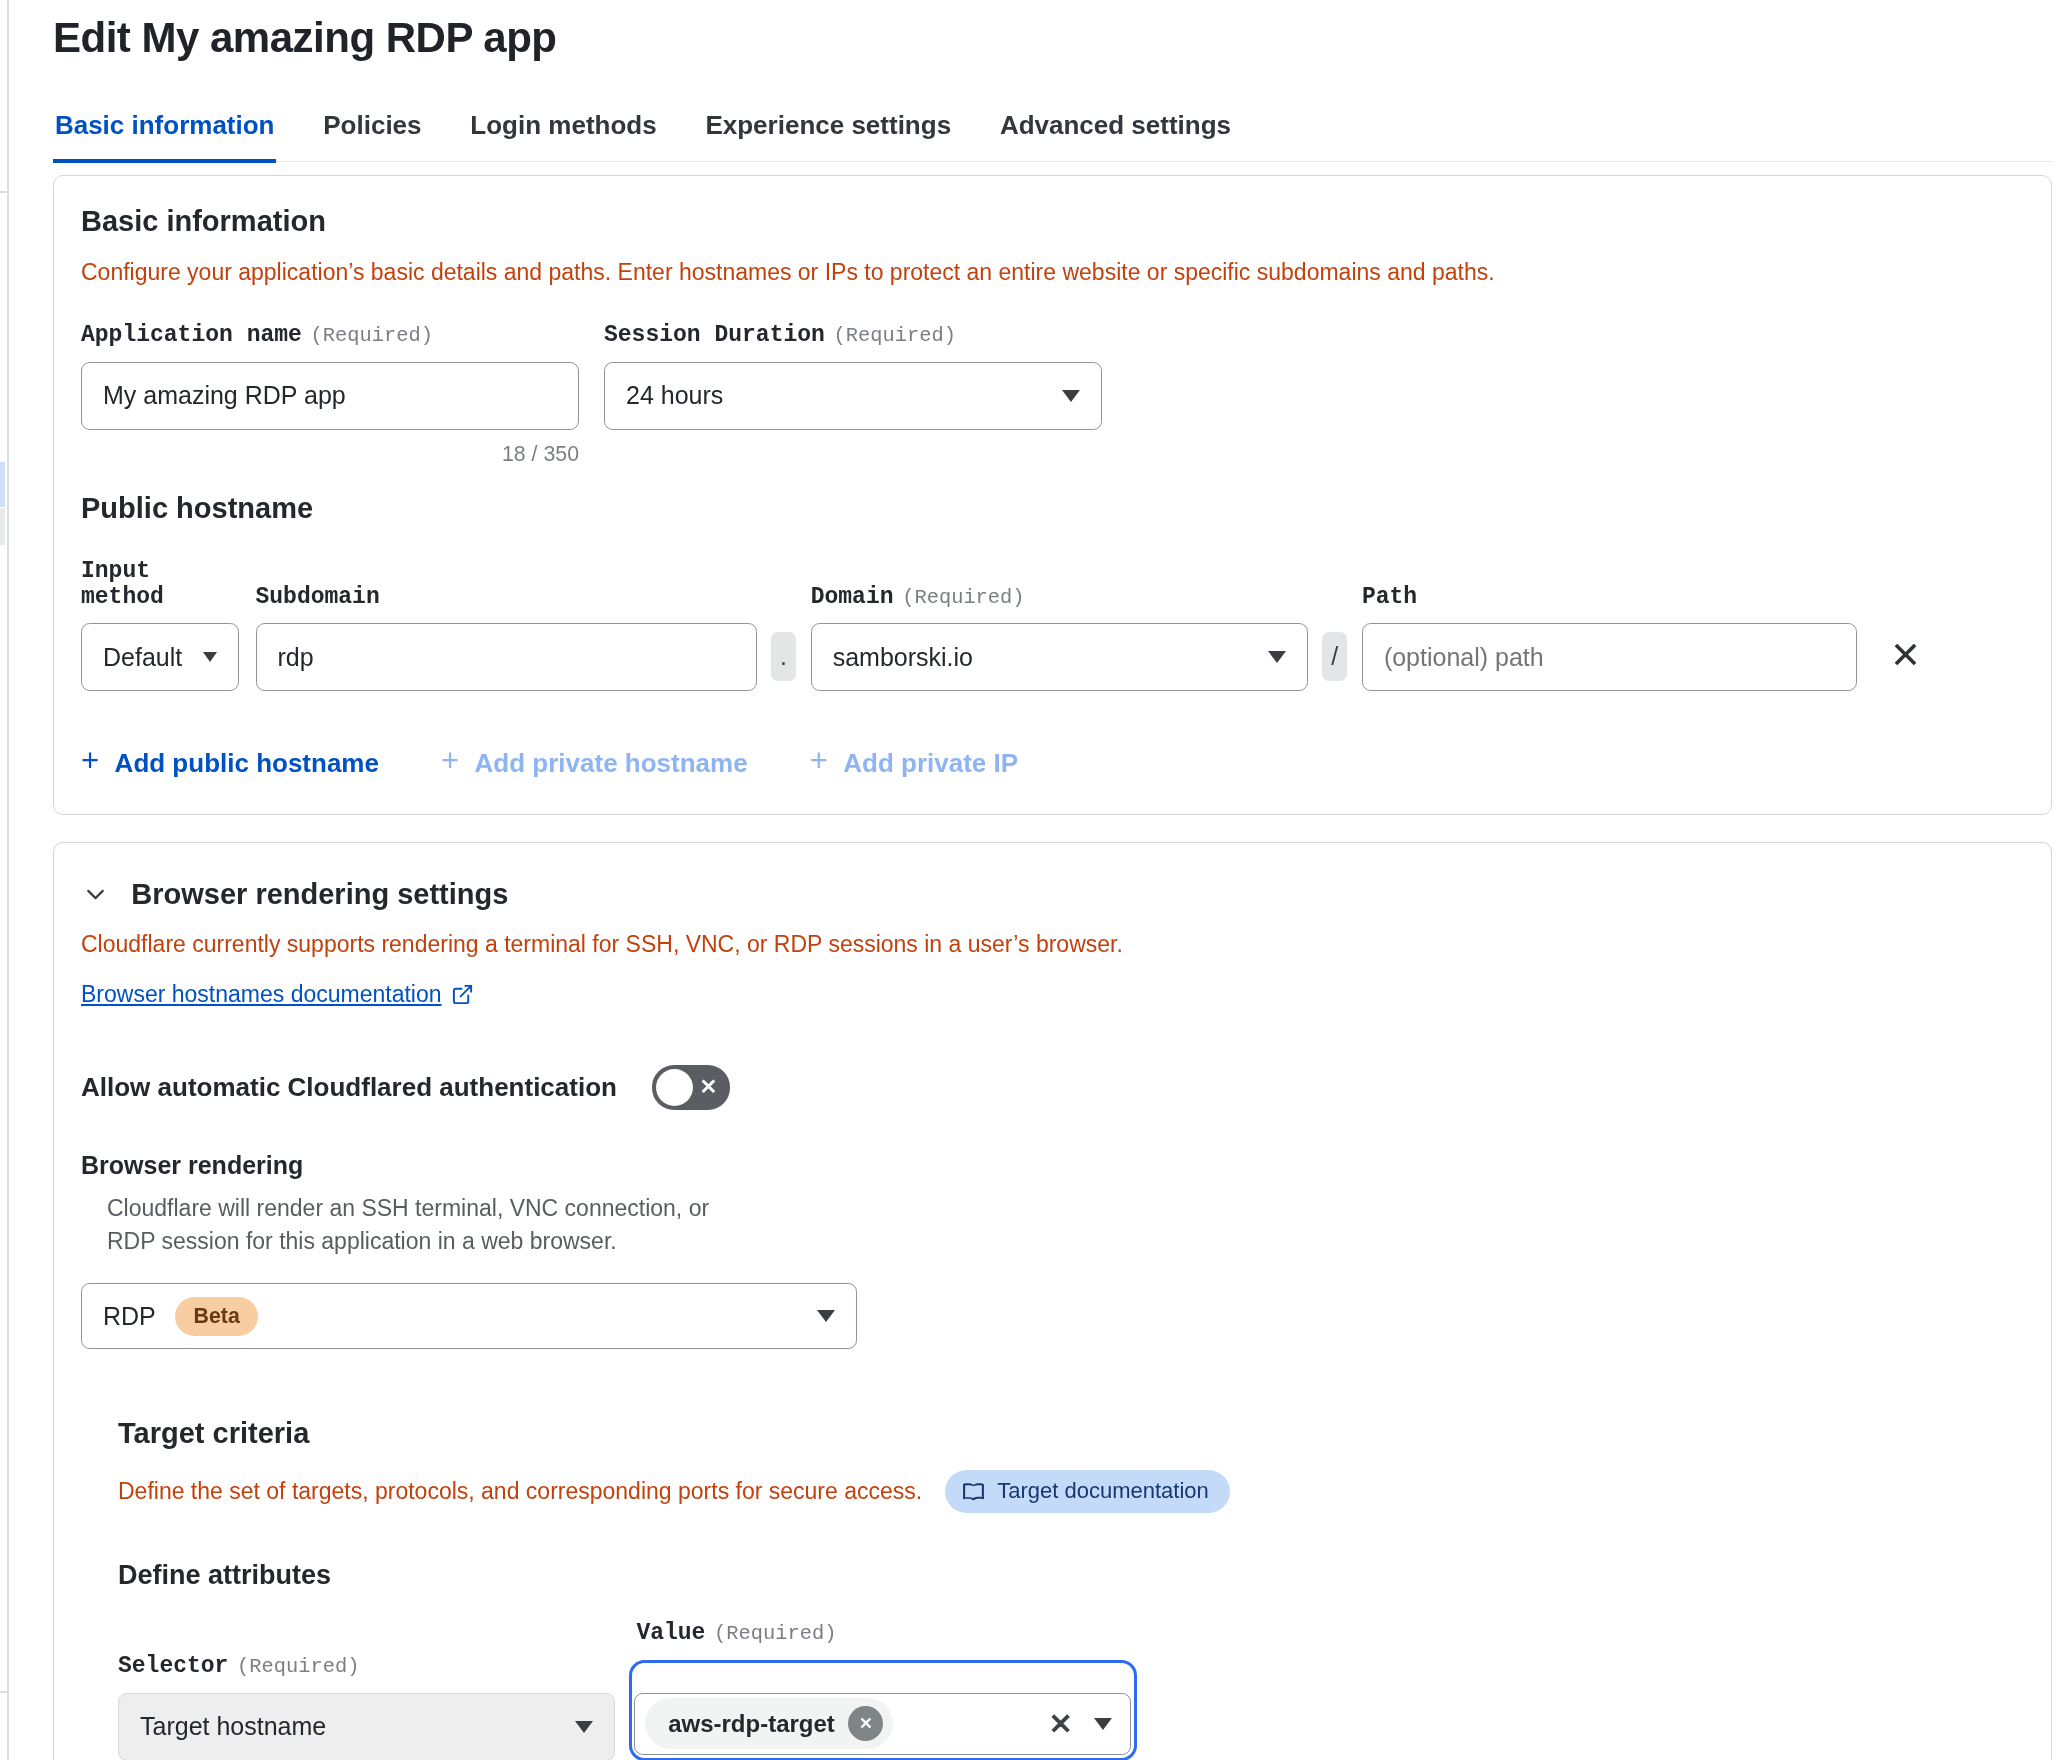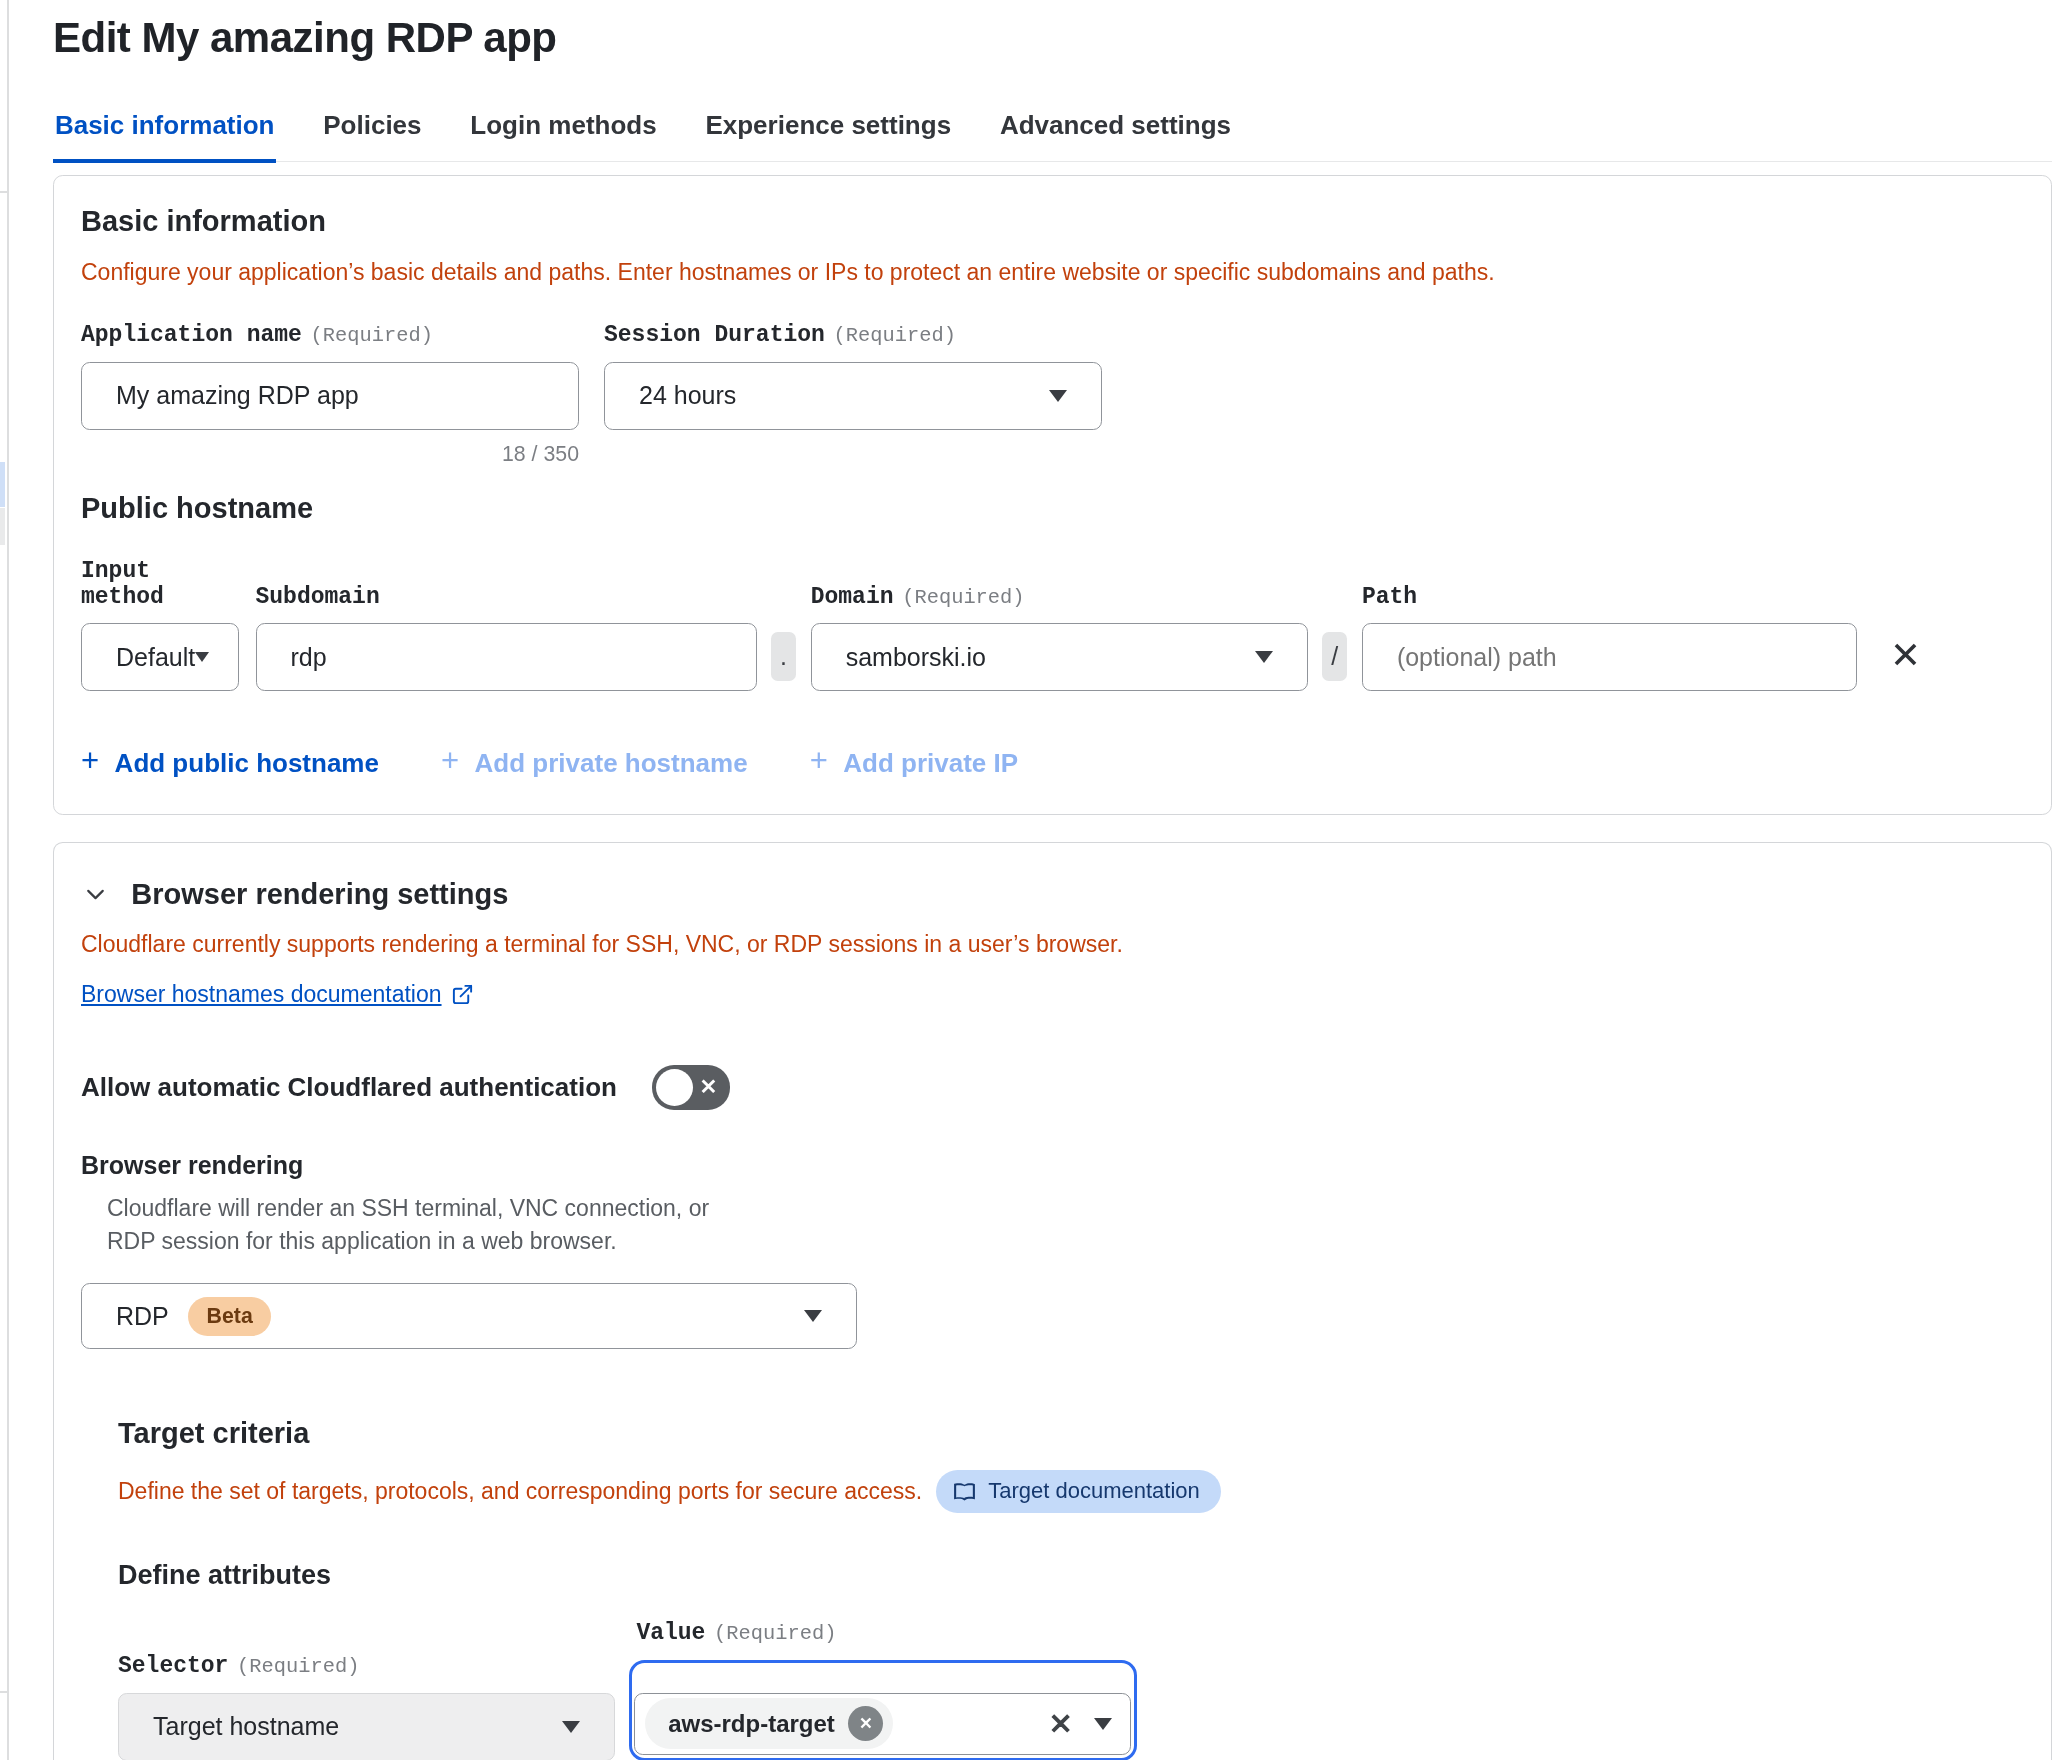--- a/index.html
+++ b/index.html
@@ -34,21 +34,21 @@
 
   .label-line { font-size: 23px; font-weight: 700; color: #24272c; font-family: Liberation Mono, monospace; }
   .req { font-size: 20.4px; font-weight: 400; color: #7b7e83; margin-left: 8.7px; }
 
   .field-row { display: flex; margin-top: 33px; }
   .field-col { display: flex; flex-direction: column; }
   .field-col .label-line { margin-bottom: 13.6px; }
 
   .text-input, .select {
     height: 68px; border: 1px solid #90949a; border-radius: 8.7px; background: #fff;
-    font-size: 25px; color: #24272c; padding: 0 34px; width: 100%;
+    font-size: 25px; color: #24272c; padding: 0 21px; width: 100%;
     font-family: "Liberation Sans", sans-serif;
   }
   .select { display: flex; align-items: center; justify-content: space-between; cursor: pointer; }
   .caret { width: 0; height: 0; border-left: 9.7px solid transparent; border-right: 9.7px solid transparent; border-top: 12.6px solid #3a3d42; flex: 0 0 auto; }
 
   .counter { font-size: 21.3px; color: #7b7e83; text-align: right; margin-top: 11.6px; }
 
   
   .hostname-row { display: flex; align-items: flex-end; margin-top: 33px; }
   .sep-chip { height: 49px; min-width: 25px; padding: 0 5.8px; background: #e4e5e6; border-radius: 6.8px;
@@ -79,21 +79,21 @@
   .sub-label { font-size: 25px; font-weight: 700; color: #24272c; margin-top: 41px; }
   .wrap-desc { width: 611px; }
 
   .rdp-select { width: 776px; margin-top: 25px; height: 66px; }
   .rdp-left { display: flex; align-items: center; gap: 19.4px; }
   .badge-beta { background: #f8cda2; color: #6b3a10; font-size: 21.3px; font-weight: 700;
     padding: 6.8px 18.4px; border-radius: 969px; }
 
   .indent { margin-left: 37px; }
   h3.sub-section { font-size: 29px; font-weight: 700; color: #24272c; margin-top: 68px; }
-  .desc-row { display: flex; align-items: center; gap: 14px; margin-top: 19.4px; }
+  .desc-row { display: flex; align-items: center; gap: 23px; margin-top: 19.4px; }
   .desc-row p.desc { margin-top: 0; }
   .doc-pill { display: inline-flex; align-items: center; gap: 11.6px; background: #c4daf9; color: #16386e;
     font-size: 22px; font-weight: 500; border-radius: 969px; padding: 8.7px 21.3px 8.7px 15.5px; cursor: pointer; flex: 0 0 auto; }
 
   h4.attr-heading { font-size: 27px; font-weight: 700; color: #24272c; margin-top: 47px; }
 
   .attrs-row { display: flex; align-items: flex-end; margin-top: 29px; }
   .selector-select { width: 497px; background: #eeeeef; border-color: #d7d8da; }
 
   .value-col { margin-left: 13.6px; }

